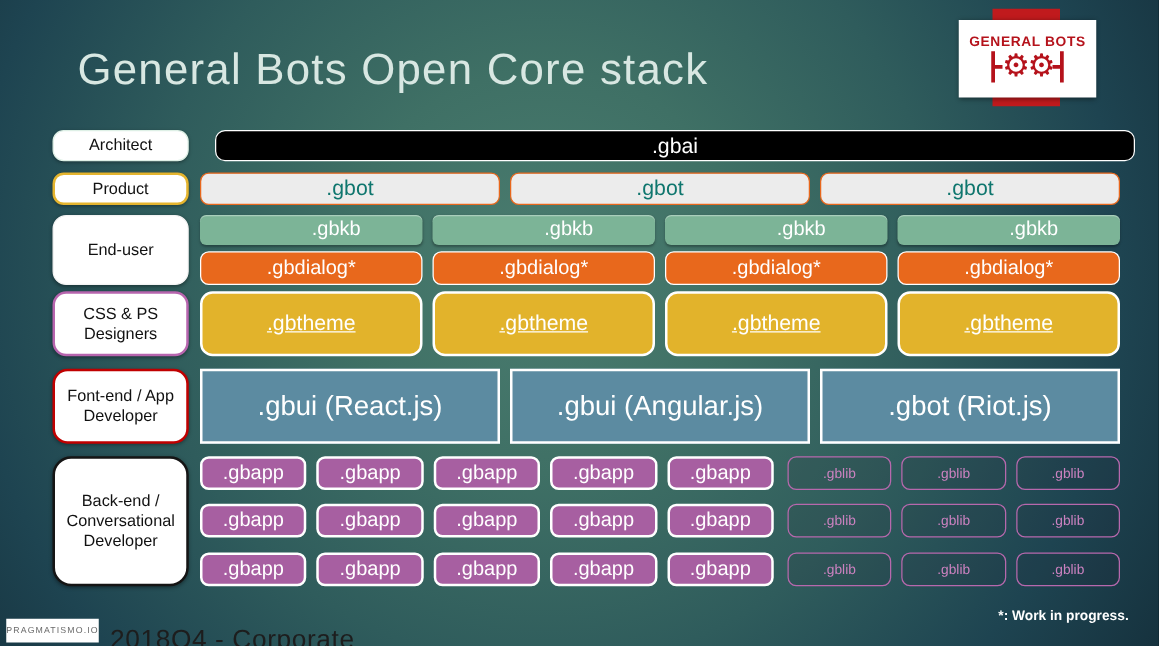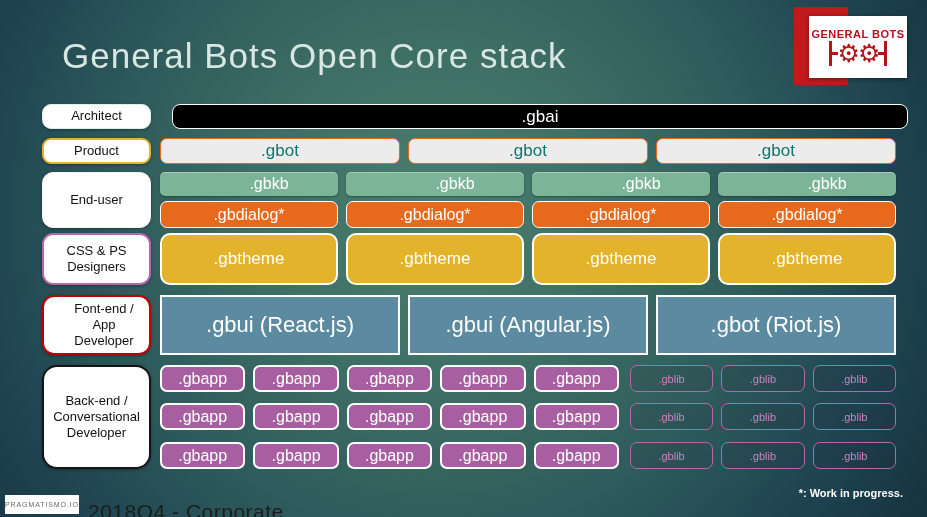--- a/index.html
+++ b/index.html
@@ -8,59 +8,59 @@
     font-family:"Liberation Sans",sans-serif;
     background:radial-gradient(circle at 47% 42%, #4b7d70 0%, #3f7065 28%, #2f5c5c 55%, #1e4451 80%, #16323e 100%);
   }
   .title{
     position:absolute;left:62px;top:36px;margin:0;
     font-size:35px;font-weight:400;letter-spacing:1px;color:#d8e7e2;
   }
   
   .logo-ribbon{position:absolute;left:794px;top:7px;width:54px;height:78px;background:#c01a1d;}
   .logo-card{
-    position:absolute;left:809px;top:16px;width:98px;height:62px;background:#fff;
+    position:absolute;left:767px;top:16px;width:110px;height:62px;background:#fff;
     box-shadow:0 1px 4px rgba(0,0,0,.45);
     display:flex;flex-direction:column;align-items:center;justify-content:center;gap:1px;
   }
   .logo-brand{color:#b5121b;font-weight:bold;font-size:11px;letter-spacing:.5px;white-space:nowrap;}
   .gears{display:flex;align-items:center;color:#b5121b;}
   .vbar{width:3px;height:25px;background:#b5121b;}
   .hbar{width:6px;height:3px;background:#b5121b;}
   .gear-glyph{font-size:25px;line-height:1;letter-spacing:-2px;color:#b5121b;}
   
   .lbl{
     position:absolute;left:42px;width:109px;background:#fff;border-radius:9px;
     display:flex;align-items:center;justify-content:center;text-align:center;
     font-size:13px;color:#111;line-height:1.25;padding:2px 5px;box-sizing:border-box;
     box-shadow:0 1px 3px rgba(0,0,0,.35);
   }
   .lbl.architect{top:104px;height:25px;border:1.5px solid #def0e6;}
   .lbl.product{top:138px;height:26px;border:2px solid #e4b42e;}
   .lbl.enduser{top:172px;height:56px;border:1.5px solid #f4f4f4;border-radius:11px;}
   .lbl.designers{top:233px;height:52px;border:2px solid #b765ae;border-radius:11px;}
-  .lbl.frontend{top:295px;height:60px;border:2px solid #c00000;border-radius:12px;padding-left:20px;}
+  .lbl.frontend{top:295px;height:60px;border:2px solid #c00000;border-radius:12px;}
   .lbl.backend{top:365px;height:104px;border:2px solid #151515;border-radius:15px;}
   
   .row{position:absolute;left:160px;width:736px;display:flex;gap:8px;}
   .box{
     flex:1;display:flex;align-items:center;justify-content:center;
     color:#fff;box-sizing:border-box;white-space:nowrap;
   }
   .r-gbai{top:104px;height:25px;padding-left:12px;}
   .box-gbai{background:#000;border:1.5px solid #fff;border-radius:8px;font-size:17px;}
   .r-gbot{top:138px;height:26px;}
   .box-gbot{background:#ececec;border:1.5px solid #e8671c;border-radius:7px;color:#0f766e;font-size:17px;}
   .r-gbkb{top:172px;height:24px;}
   .box-gbkb{background:#7cb497;border-radius:5px;font-size:16px;
     box-shadow:inset 0 1px 0 rgba(255,255,255,.35), 0 1px 2px rgba(0,0,0,.3);padding-left:40px;}
   .r-gbdialog{top:201px;height:27px;}
   .box-gbdialog{background:#e8681c;border:1.5px solid #fff;border-radius:7px;font-size:16px;}
   .r-gbtheme{top:233px;height:52px;}
-  .box-gbtheme{background:#e2b32b;border:2px solid #fff;border-radius:10px;font-size:17px;}
+  .box-gbtheme{background:#e2b32b;border:2px solid #fff;border-radius:10px;font-size:17px;text-decoration:underline;}
   .r-gbui{top:295px;height:60px;}
   .box-gbui{background:#5c8ba1;border:2px solid #fff;border-radius:0;font-size:22px;}
   .r-apps1{top:365px;height:27px;}
   .r-apps2{top:403px;height:27px;}
   .r-apps3{top:442px;height:27px;}
   .box-gbapp{background:#a75fa1;border:2px solid #fff;border-radius:7px;font-size:16px;}
   .box-gblib{background:rgba(40,20,40,.10);border:1.5px solid #b768ad;border-radius:7px;color:#cb82c0;font-size:11px;text-align:center;}
   .lib-gap{margin-left:3px;}
   
   .badge{

